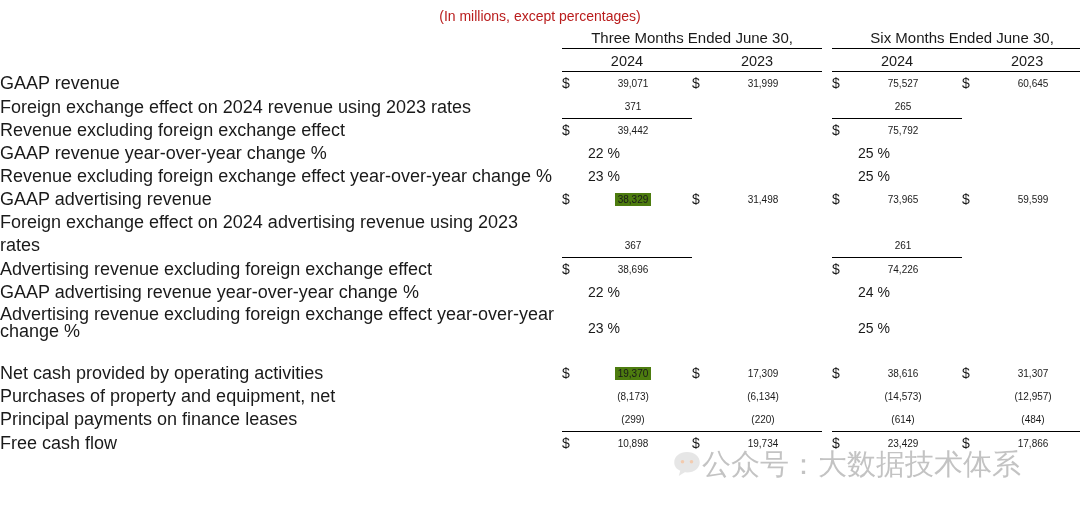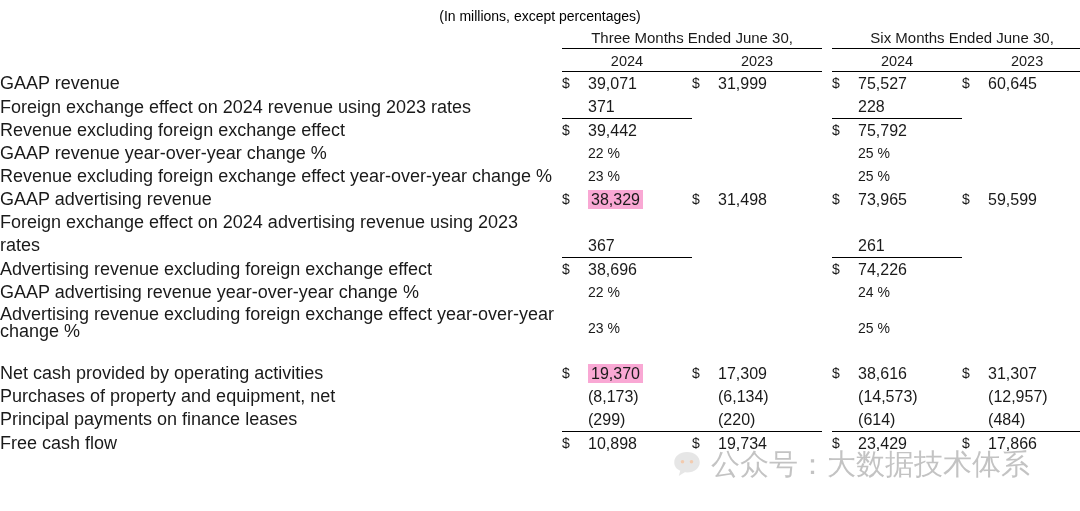--- a/index.html
+++ b/index.html
@@ -22,21 +22,21 @@
     padding-top: 6px;
   }
   .doc-title {
     font-size: 17.5px;
     line-height: 24px;
     color: #101010;
   }
   .doc-subtitle {
     font-size: 14px;
     line-height: 21px;
-    color: #000000;
+    color: #b91c1c;
   }
 
   
   table.fin {
     border-collapse: collapse;
     width: 1080px;
     table-layout: fixed;
     font-size: 14px;
     color: #1a1a1a;
   }
@@ -81,28 +81,28 @@
   .lbl.two-line { line-height: 17px; padding-top: 2px; }
 
   
   .cur {
     text-align: left;
     padding-left: 4px;
     line-height: 23px;
     font-size: 14px;
   }
   .num {
-    text-align: left;
+    text-align: center;
     padding-right: 2px;
     line-height: 23px;
-    font-size: 16px;
+    font-size: 10px;
     white-space: nowrap;
   }
   .num .hl {
-    background: #f9a8d4;
+    background: #4d7c0f;
     padding: 1px 3px 1px 3px;
   }
   .pct {
     text-align: left;
     padding-right: 2px;
     line-height: 23px;
     font-size: 14px;
     white-space: nowrap;
   }
 
@@ -110,21 +110,20 @@
   .rule-top  { border-top: 1.6px solid #000; }
   .spacer-row td { height: 22px; line-height: 22px; }
 
   
   .watermark {
     position: absolute;
     left: 672px;
     top: 448px;
     display: flex;
     align-items: center;
-    gap: 9px;
     pointer-events: none;
     z-index: 5;
   }
   .wm-logo {
     width: 30px;
     height: 30px;
     opacity: 0.45;
     flex: none;
   }
   .wm-text {
@@ -199,21 +198,21 @@
       <tr>
         <td class="lbl">Foreign exchange effect on 2024 revenue using 2023 rates</td>
         <td class="cur"></td>
         <td class="num">371</td>
         <td class=""></td>
         <td class="cur"></td>
         <td class="num"></td>
         <td class=""></td>
         <td></td>
         <td class="cur"></td>
-        <td class="num">228</td>
+        <td class="num">265</td>
         <td class=""></td>
         <td class="cur"></td>
         <td class="num"></td>
         <td class=""></td>
       </tr>
       <tr>
         <td class="lbl">Revenue excluding foreign exchange effect</td>
         <td class="cur rule-top">$</td>
         <td class="num rule-top">39,442</td>
         <td class="rule-top"></td>

